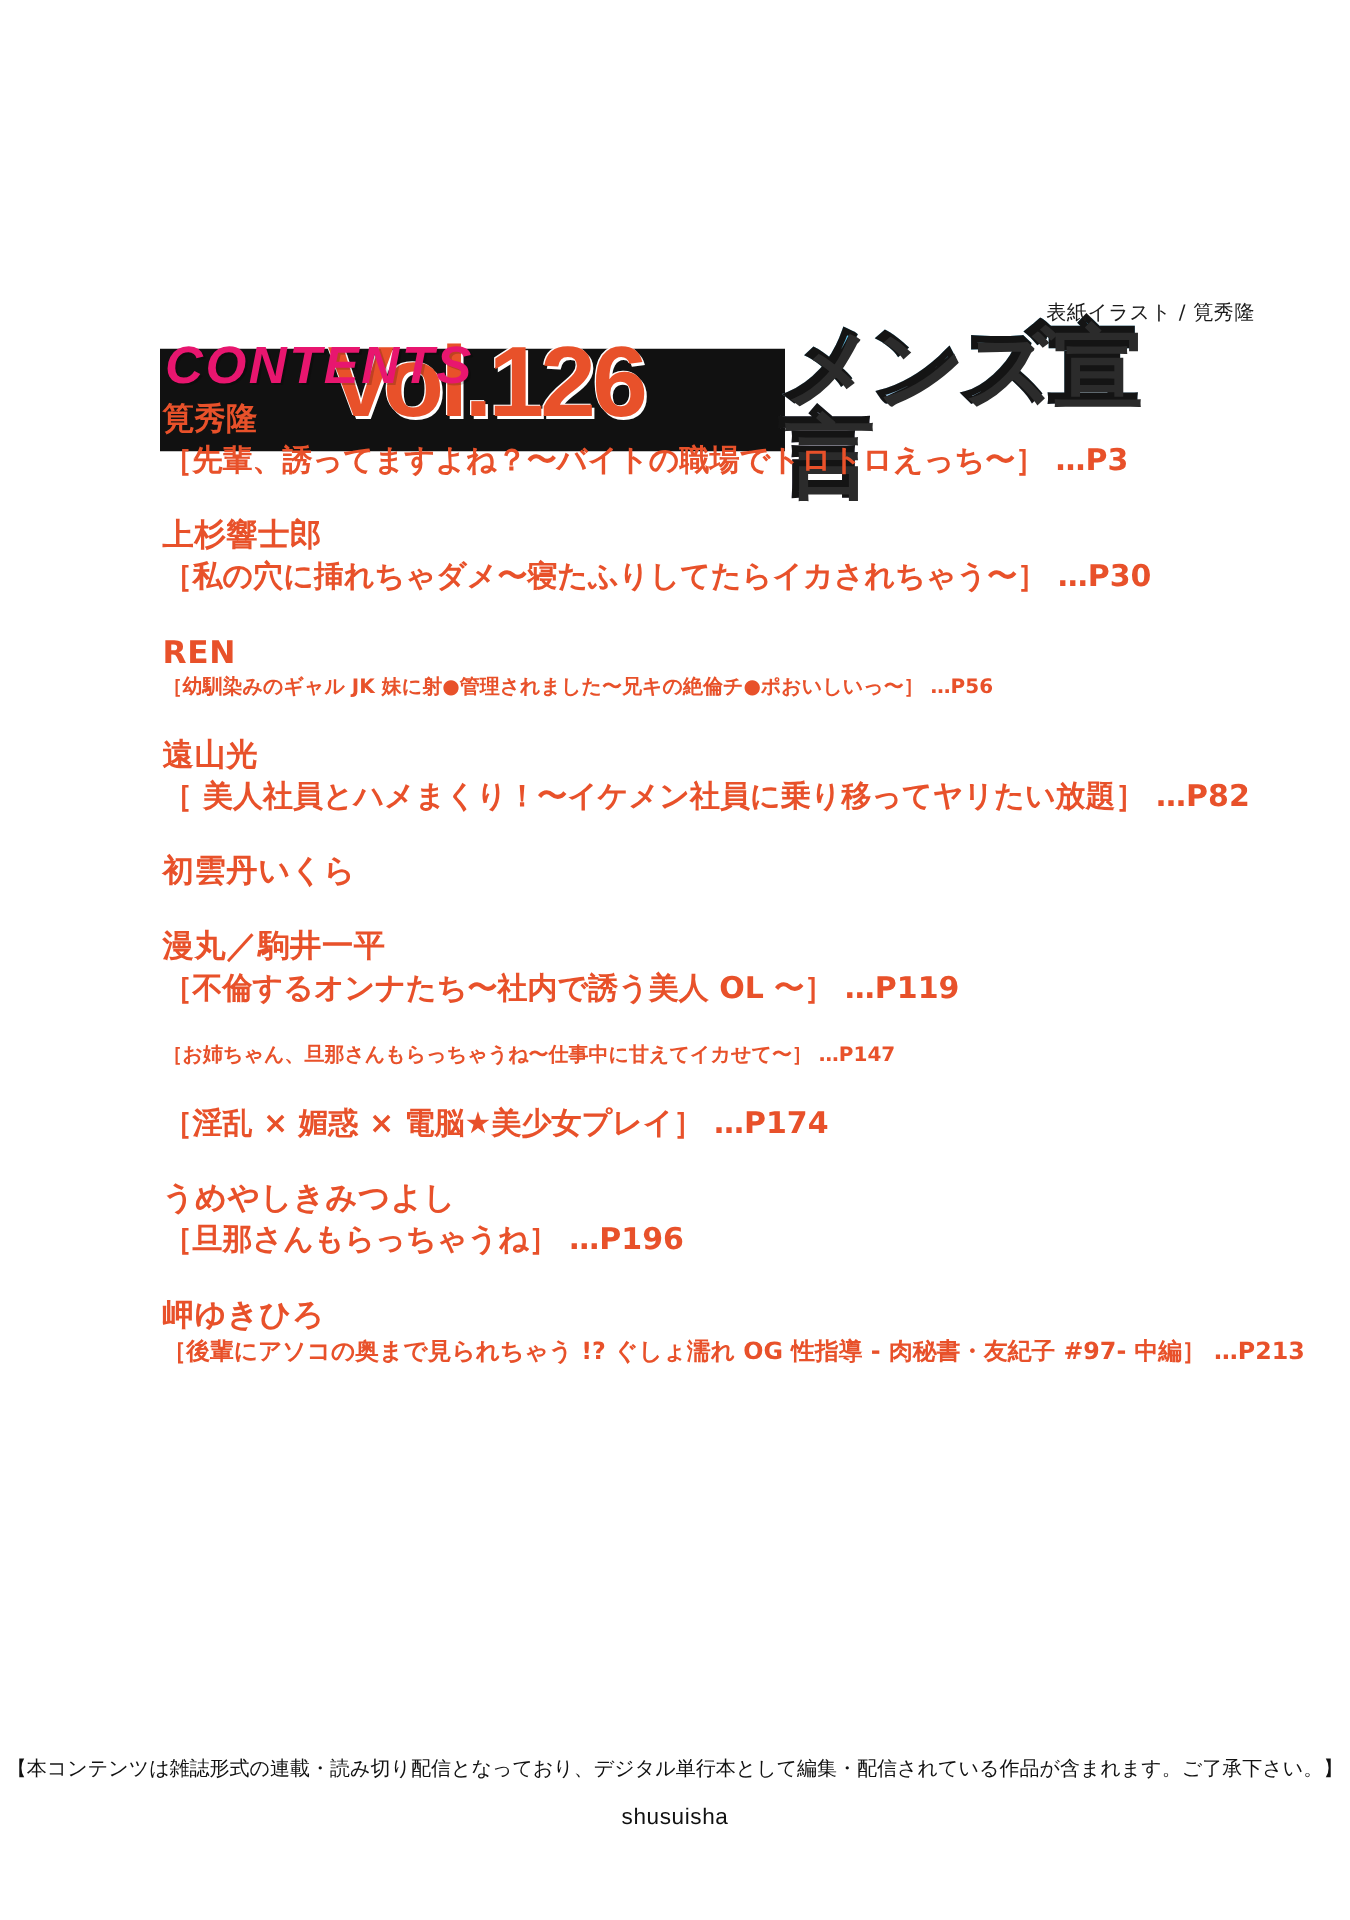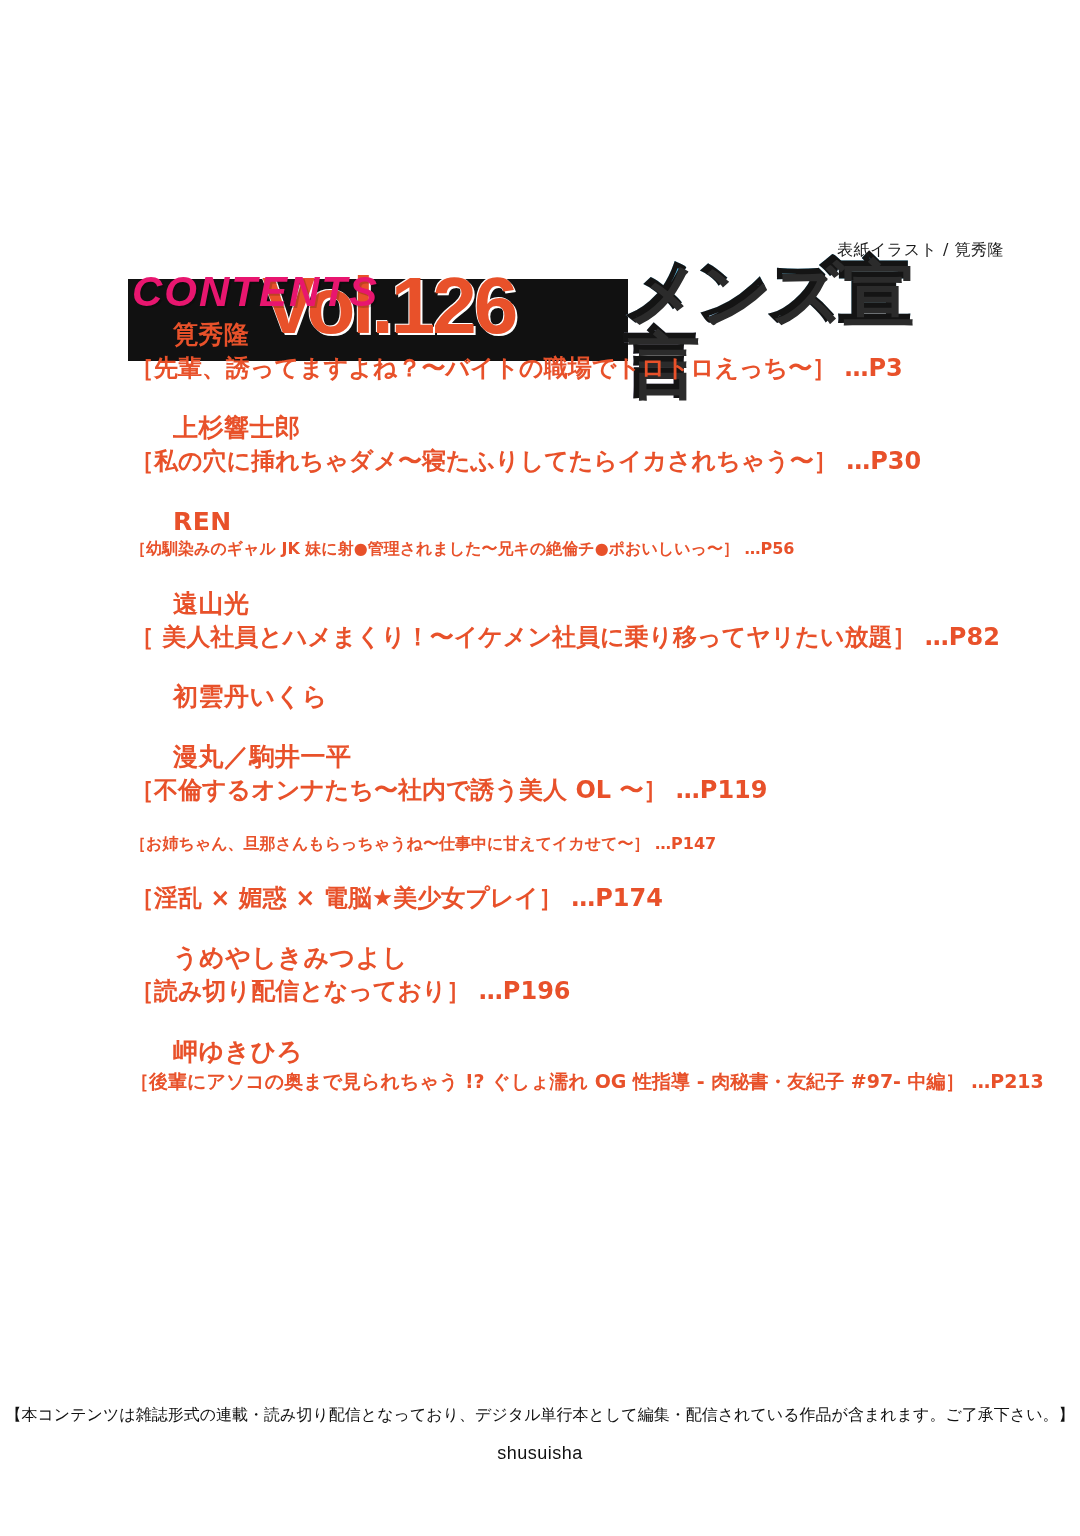--- a/index.html
+++ b/index.html
@@ -95,21 +95,20 @@
   .entry {
     margin-bottom: 26px;
   }
   .author {
     font-family: "DejaVu Sans", sans-serif;
     font-weight: bold;
     font-size: 25px;
     color: #e8512a;
     line-height: 1.35;
     letter-spacing: 0.5px;
-    margin-left: 43px;
   }
   .titleline {
     font-family: "DejaVu Sans", sans-serif;
     font-weight: bold;
     font-size: 24px;
     color: #e8512a;
     line-height: 1.4;
     letter-spacing: 0px;
     white-space: nowrap;
   }
@@ -190,21 +189,21 @@
   <div class="entry small">
     <div class="titleline">［お姉ちゃん、旦那さんもらっちゃうね〜仕事中に甘えてイカせて〜］ …P147</div>
   </div>
 
   <div class="entry">
     <div class="titleline">［淫乱 × 媚惑 × 電脳★美少女プレイ］ …P174</div>
   </div>
 
   <div class="entry">
     <div class="author">うめやしきみつよし</div>
-    <div class="titleline">［読み切り配信となっており］ …P196</div>
+    <div class="titleline">［旦那さんもらっちゃうね］ …P196</div>
   </div>
 
   <div class="entry xsmall">
     <div class="author">岬ゆきひろ</div>
     <div class="titleline">［後輩にアソコの奥まで見られちゃう !? ぐしょ濡れ OG 性指導 - 肉秘書・友紀子 #97- 中編］ …P213</div>
   </div>
 
 </div>
 
 <div class="notice">【本コンテンツは雑誌形式の連載・読み切り配信となっており、デジタル単行本として編集・配信されている作品が含まれます。ご了承下さい。】</div>

